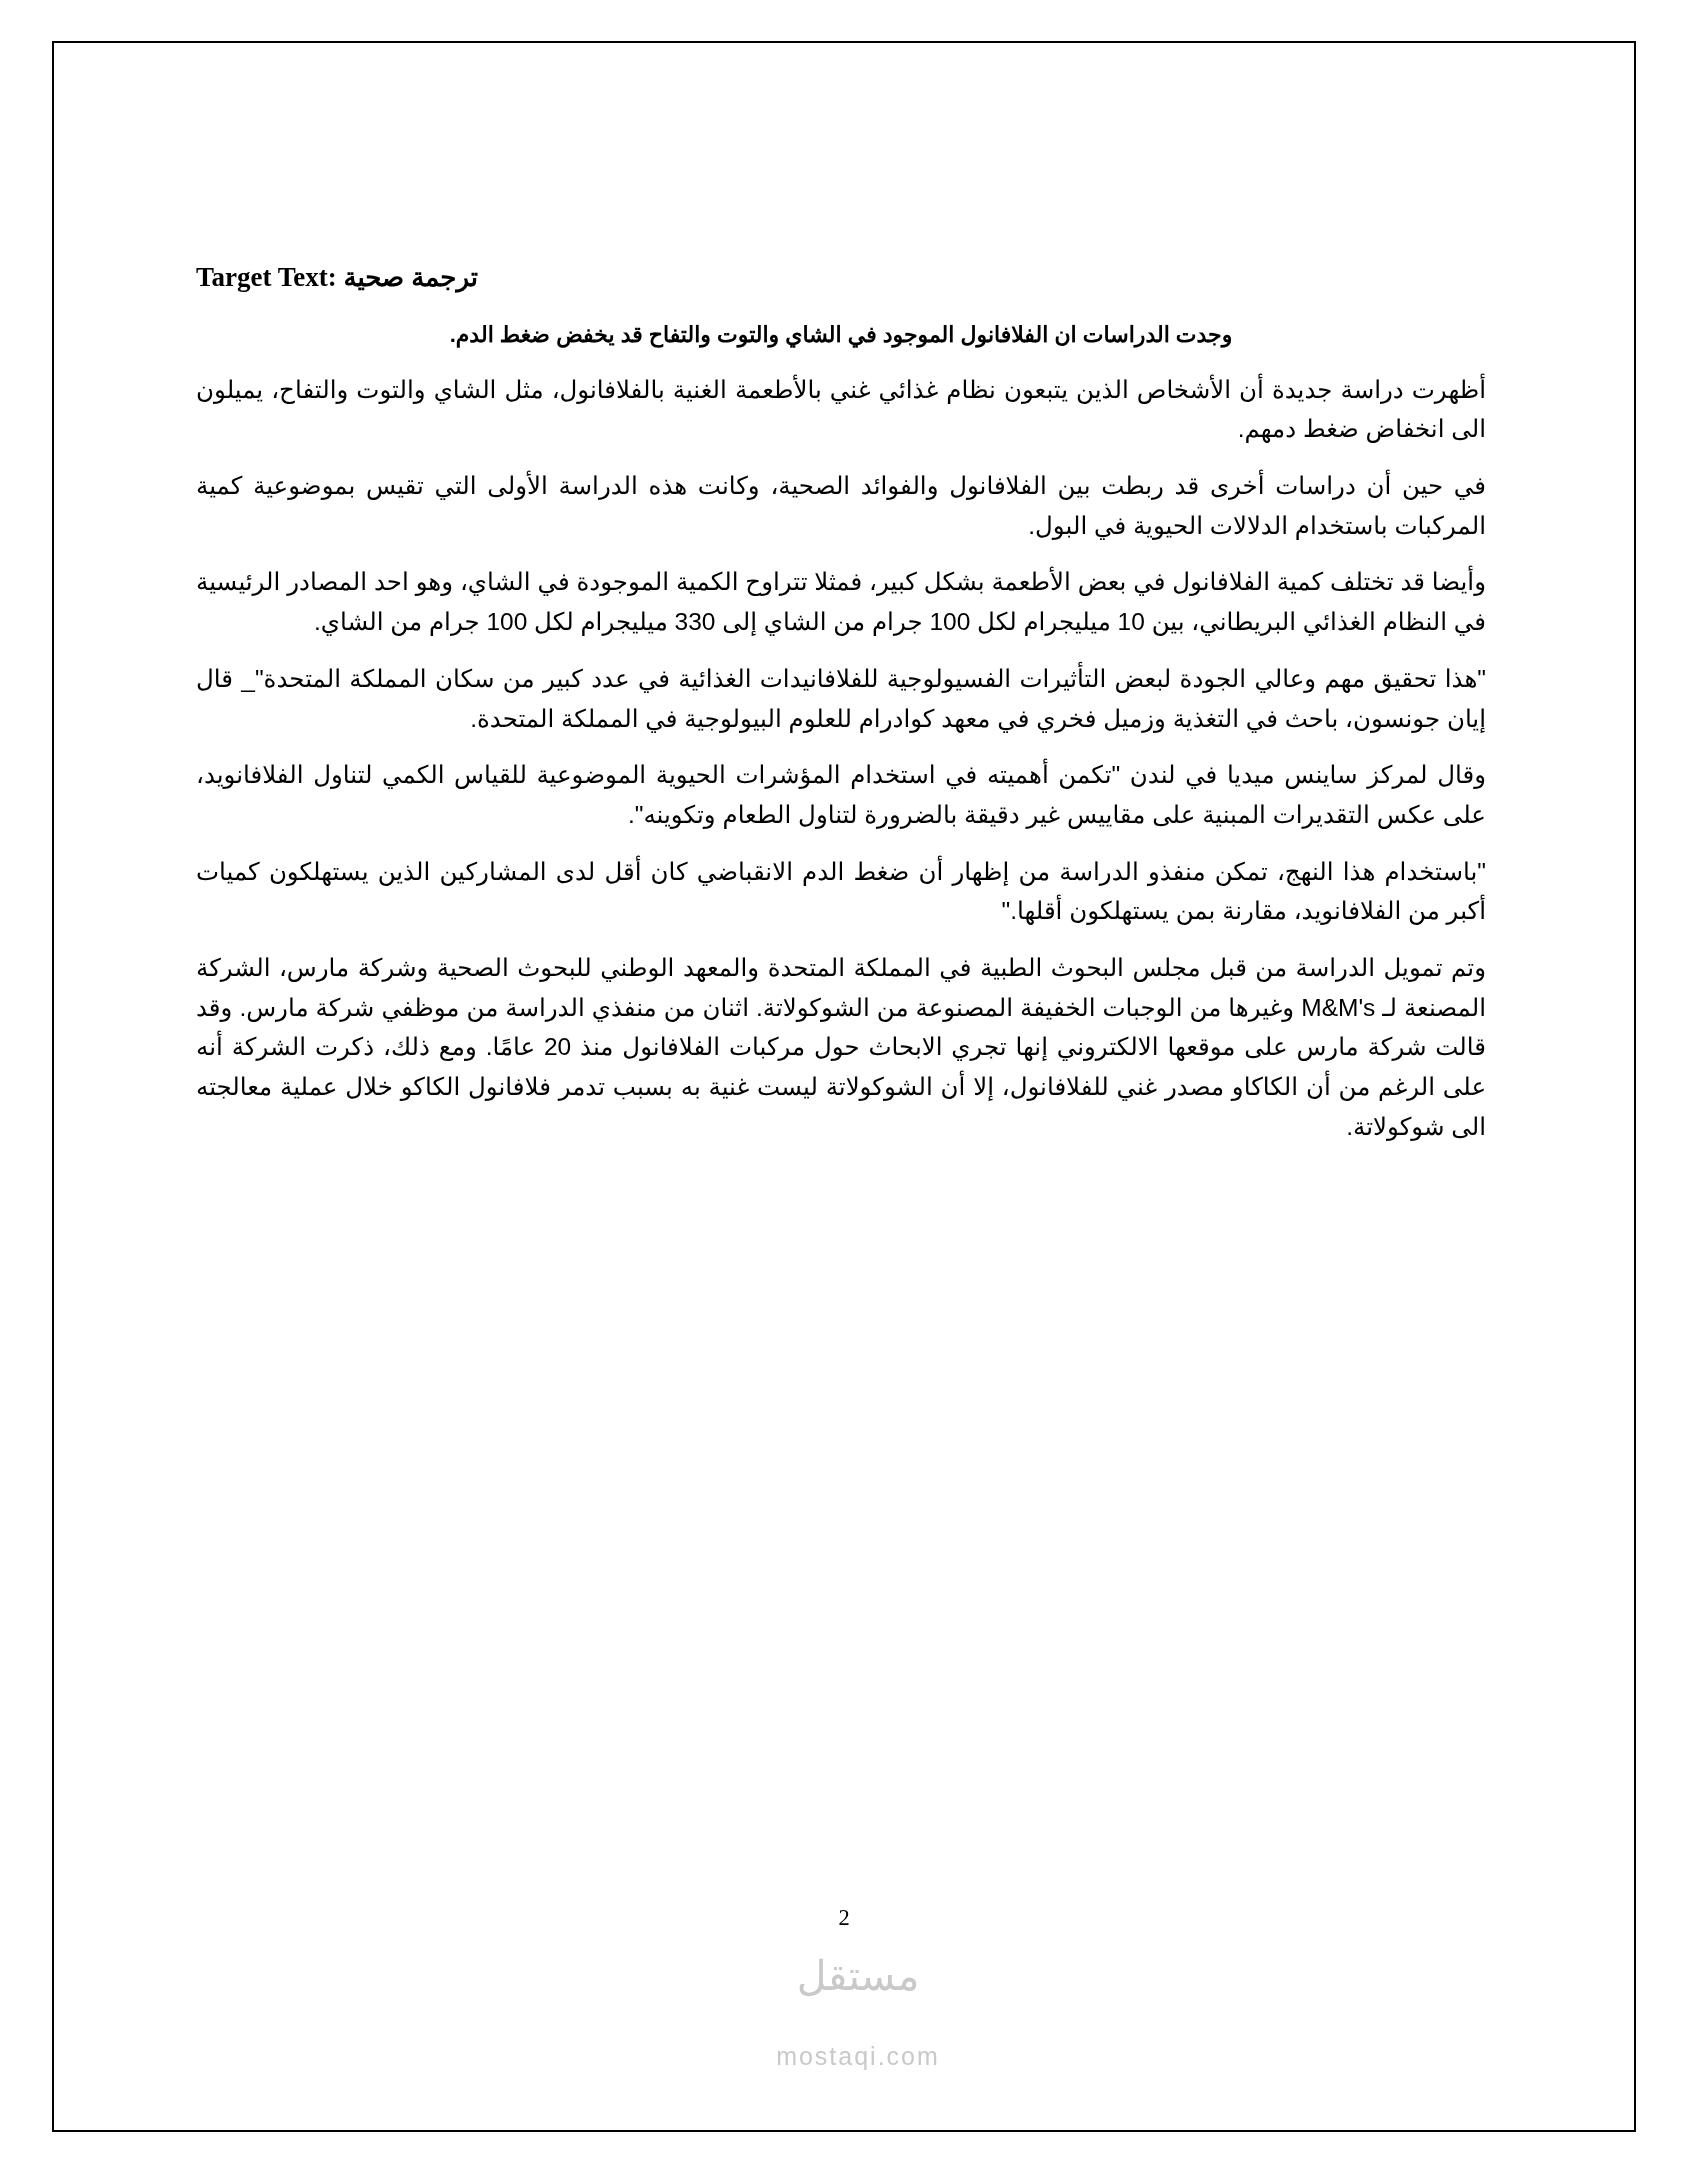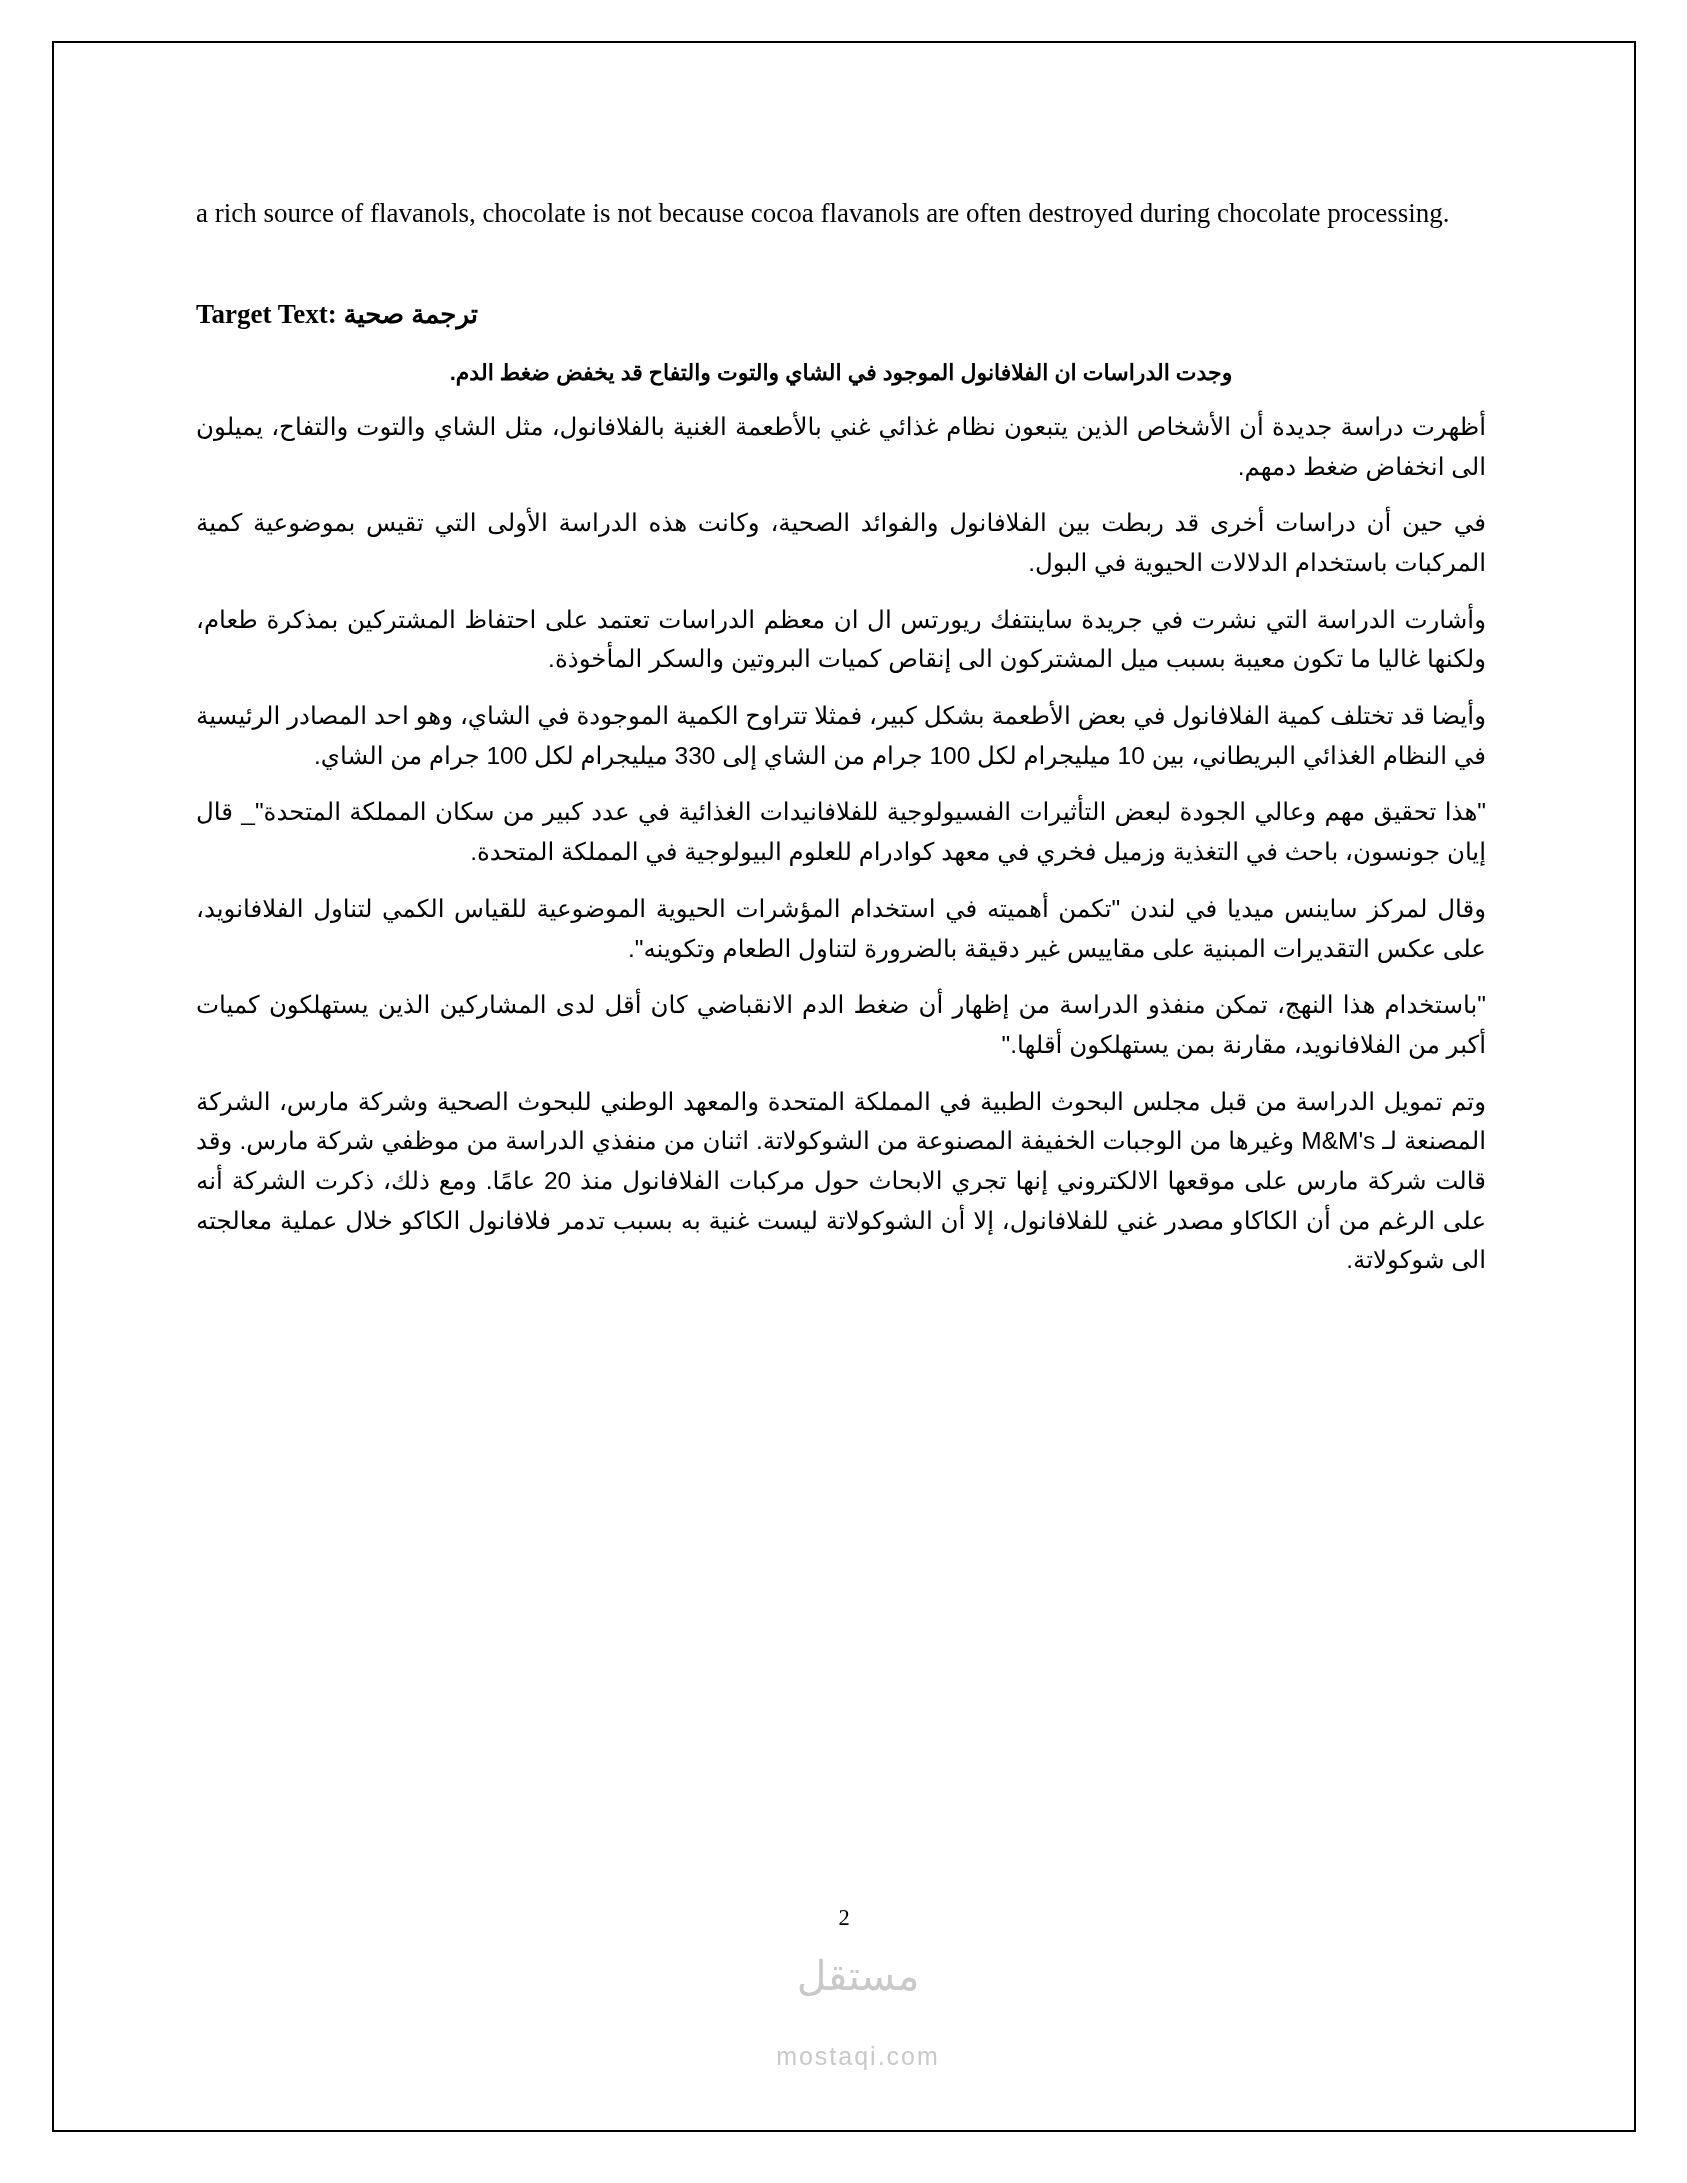--- a/index.html
+++ b/index.html
@@ -115,33 +115,31 @@
     margin-top: 44px;
   }
 </style>
 </head>
 <body>
 
 <div class="page">
 
   <div class="content">
 
-    <p class="en-para">a rich source of flavanols, chocolate is not because cocoa flavanols are often destroyed during chocolate processing.</p>
 
     <div class="spacer-1"></div>
 
     <p class="target-line"><span class="ar">ترجمة صحية</span> <span class="label">Target Text:</span></p>
 
     <div class="spacer-2"></div>
 
     <p class="ar-heading">وجدت الدراسات ان الفلافانول الموجود في الشاي والتوت والتفاح قد يخفض ضغط الدم.</p>
 
     <p class="ar-para">أظهرت دراسة جديدة أن الأشخاص الذين يتبعون نظام غذائي غني بالأطعمة الغنية بالفلافانول، مثل الشاي والتوت والتفاح، يميلون الى انخفاض ضغط دمهم.</p>
     <p class="ar-para">في حين أن دراسات أخرى قد ربطت بين الفلافانول والفوائد الصحية، وكانت هذه الدراسة الأولى التي تقيس بموضوعية كمية المركبات باستخدام الدلالات الحيوية في البول.</p>
-    <p class="ar-para">وأشارت الدراسة التي نشرت في جريدة ساينتفك ريورتس ال ان معظم الدراسات تعتمد على احتفاظ المشتركين بمذكرة طعام، ولكنها غاليا ما تكون معيبة بسبب ميل المشتركون الى إنقاص كميات البروتين والسكر المأخوذة.</p>
     <p class="ar-para">وأيضا قد تختلف كمية الفلافانول في بعض الأطعمة بشكل كبير، فمثلا تتراوح الكمية الموجودة في الشاي، وهو احد المصادر الرئيسية في النظام الغذائي البريطاني، بين 10 ميليجرام لكل 100 جرام من الشاي إلى 330 ميليجرام لكل 100 جرام من الشاي.</p>
     <p class="ar-para">"هذا تحقيق مهم وعالي الجودة لبعض التأثيرات الفسيولوجية للفلافانيدات الغذائية في عدد كبير من سكان المملكة المتحدة"_ قال إيان جونسون، باحث في التغذية وزميل فخري في معهد كوادرام للعلوم البيولوجية في المملكة المتحدة.</p>
     <p class="ar-para just-both">وقال لمركز ساينس ميديا في لندن "تكمن أهميته في استخدام المؤشرات الحيوية الموضوعية للقياس الكمي لتناول الفلافانويد، على عكس التقديرات المبنية على مقاييس غير دقيقة بالضرورة لتناول الطعام وتكوينه".</p>
     <p class="ar-para">"باستخدام هذا النهج، تمكن منفذو الدراسة من إظهار أن ضغط الدم الانقباضي كان أقل لدى المشاركين الذين يستهلكون كميات أكبر من الفلافانويد، مقارنة بمن يستهلكون أقلها."</p>
     <p class="ar-para just-both">وتم تمويل الدراسة من قبل مجلس البحوث الطبية في المملكة المتحدة والمعهد الوطني للبحوث الصحية وشركة مارس، الشركة المصنعة لـ M&amp;M's وغيرها من الوجبات الخفيفة المصنوعة من الشوكولاتة. اثنان من منفذي الدراسة من موظفي شركة مارس. وقد قالت شركة مارس على موقعها الالكتروني إنها تجري الابحاث حول مركبات الفلافانول منذ 20 عامًا. ومع ذلك، ذكرت الشركة أنه على الرغم من أن الكاكاو مصدر غني للفلافانول، إلا أن الشوكولاتة ليست غنية به بسبب تدمر فلافانول الكاكو خلال عملية معالجته الى شوكولاتة.</p>
 
   </div>
 
   <div class="page-number">2</div>
 

